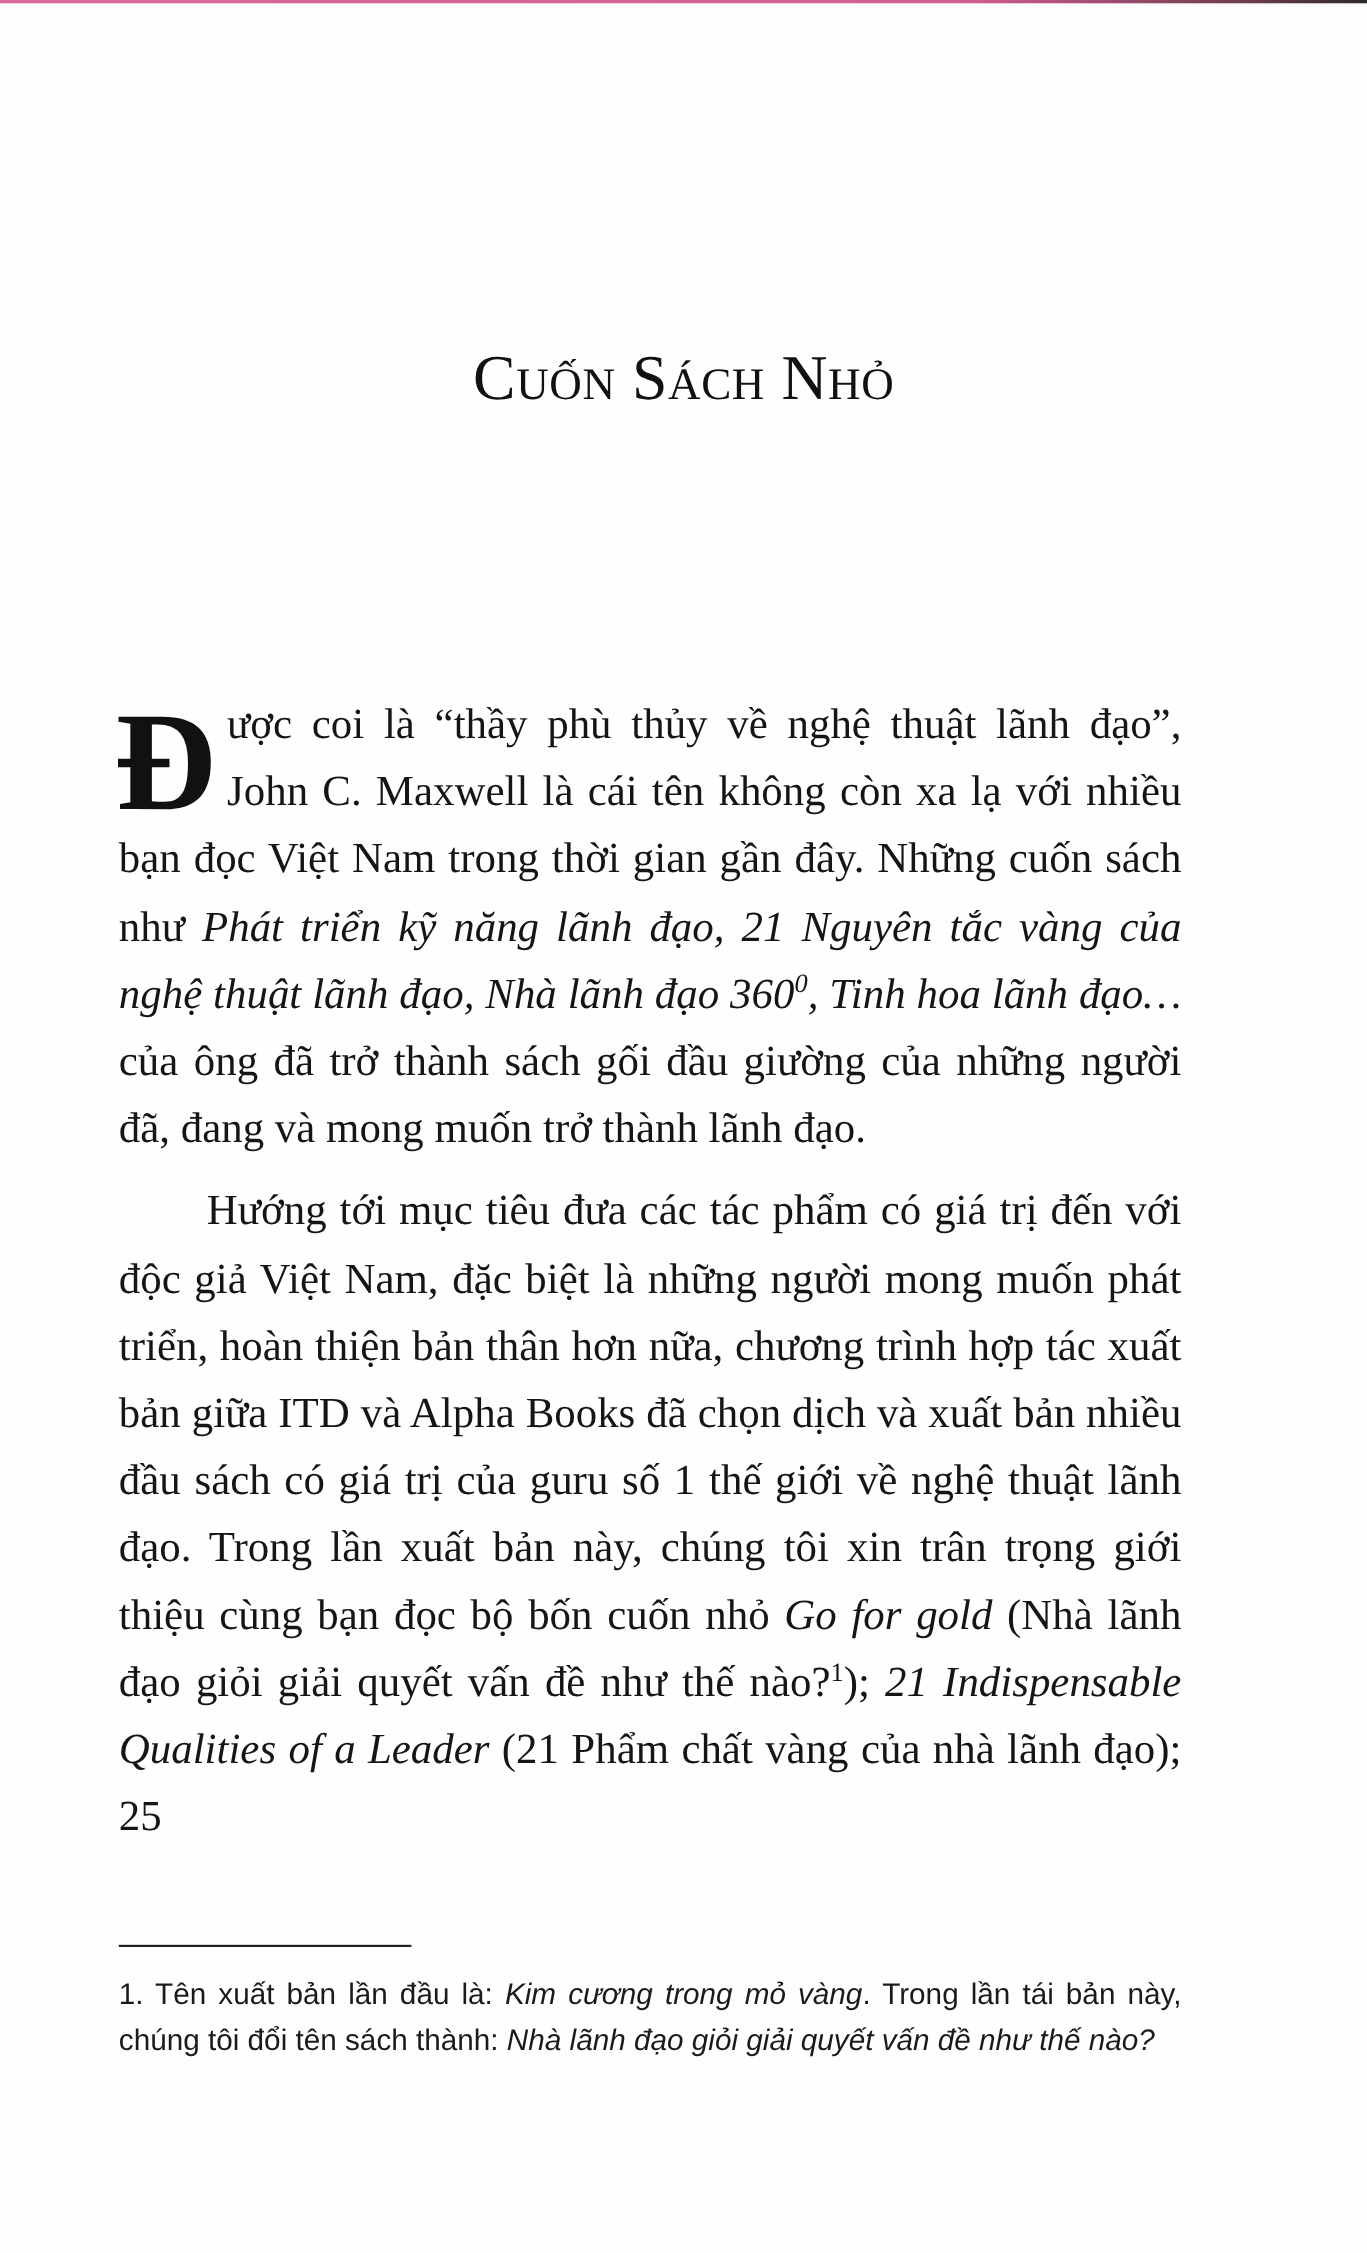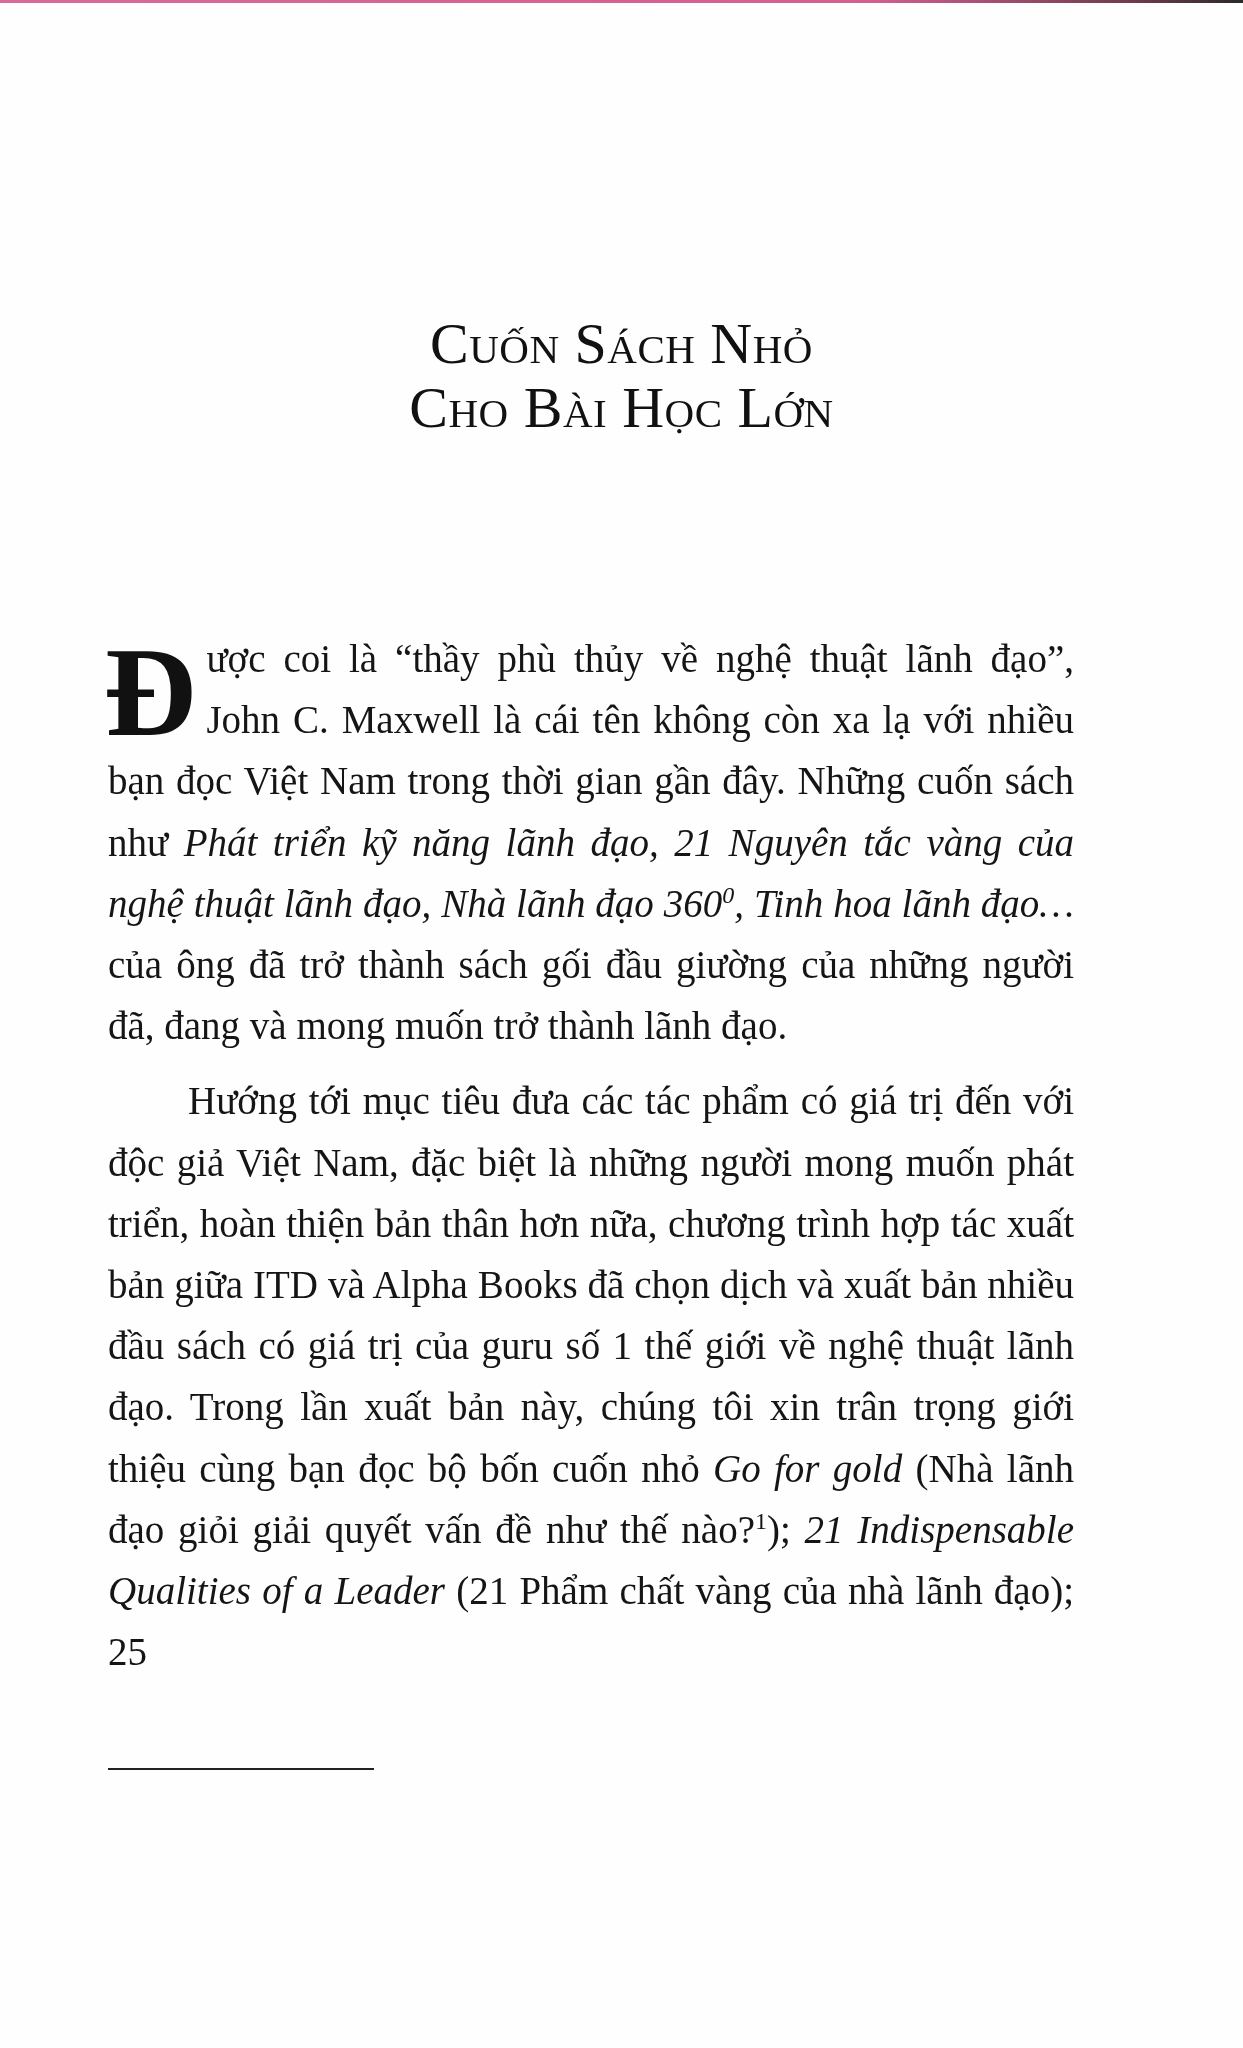--- a/index.html
+++ b/index.html
@@ -98,28 +98,32 @@
   </style>
 </head>
 <body>
 
 <div class="top-edge"></div>
 
 <div class="page">
 
   <h1 class="title" style="margin:0;font-weight:normal;">
     <span class="line">Cuốn Sách Nhỏ</span>
-    <span class="line">Cho Bài Học Lớn</span>
   </h1>
 
   <div class="body-text">
     <p class="para1">
       <span class="dropcap">Đ</span><span>ược coi là “thầy phù thủy về nghệ thuật lãnh đạo”, John C. Maxwell là cái tên không còn xa lạ với nhiều bạn đọc Việt Nam trong thời gian gần đây. Những cuốn sách như </span><em>Phát triển kỹ năng lãnh đạo, 21 Nguyên tắc vàng của nghệ thuật lãnh đạo, Nhà lãnh đạo 360</em><sup><em>0</em></sup><em>, Tinh hoa lãnh đạo…</em><span> của ông đã trở thành sách gối đầu giường của những người đã, đang và mong muốn trở thành lãnh đạo.</span>
     </p>
     <p class="para2">
       <span>Hướng tới mục tiêu đưa các tác phẩm có giá trị đến với độc giả Việt Nam, đặc biệt là những người mong muốn phát triển, hoàn thiện bản thân hơn nữa, chương trình hợp tác xuất bản giữa ITD và Alpha Books đã chọn dịch và xuất bản nhiều đầu sách có giá trị của guru số 1 thế giới về nghệ thuật lãnh đạo. Trong lần xuất bản này, chúng tôi xin trân trọng giới thiệu cùng bạn đọc bộ bốn cuốn nhỏ </span><em>Go for gold</em><span> (Nhà lãnh đạo giỏi giải quyết vấn đề như thế nào?</span><sup>1</sup><span>); </span><em>21 Indispensable Qualities of a Leader</em><span> (21 Phẩm chất vàng của nhà lãnh đạo); 25</span>
     </p>
   </div>
 
   <div class="footnote-rule"></div>
 
+  <div class="footnote">
+    <p>
+      <span>1. Tên xuất bản lần đầu là: </span><em>Kim cương trong mỏ vàng</em><span>. Trong lần tái bản này, chúng tôi đổi tên sách thành: </span><em>Nhà lãnh đạo giỏi giải quyết vấn đề như thế nào?</em>
+    </p>
+  </div>
 
 </div>
 
 </body></html>

